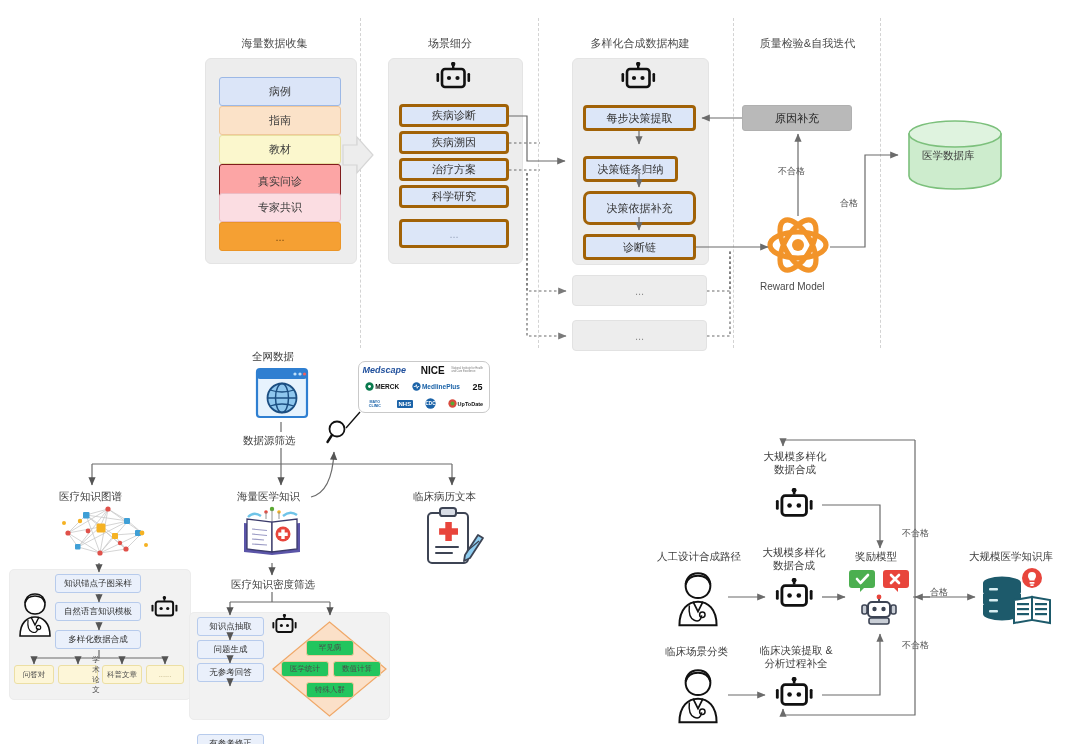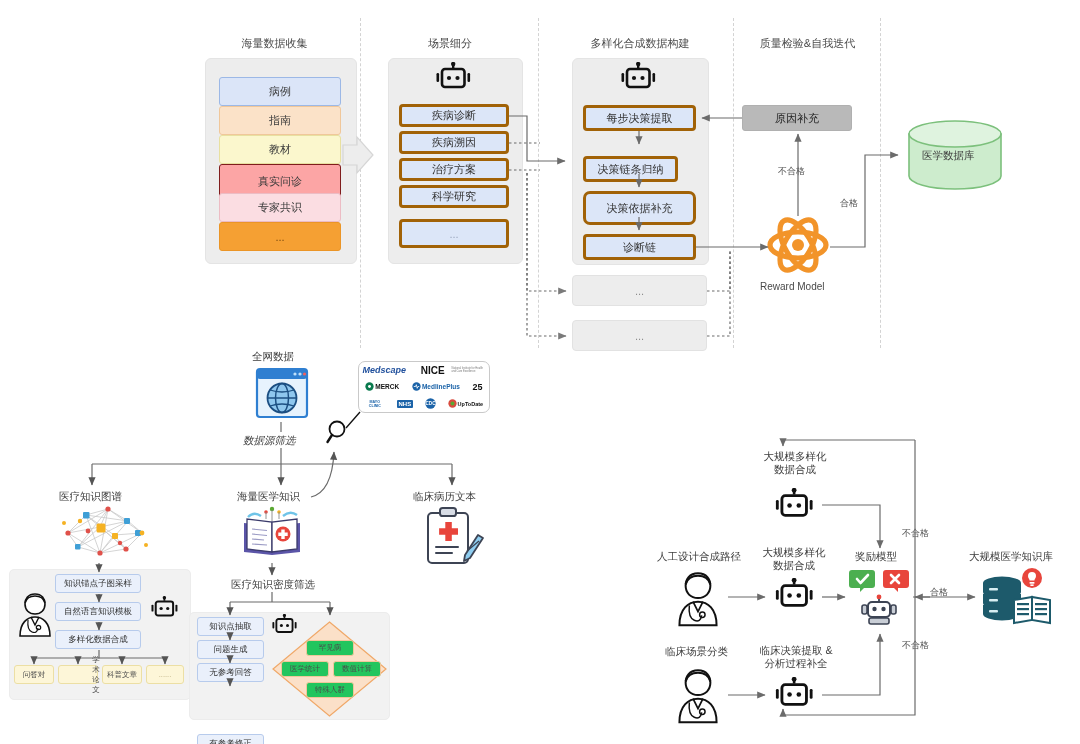--- a/index.html
+++ b/index.html
@@ -125,21 +125,21 @@
     <circle cx="41" cy="8" r="1.6" fill="#bfe0fa"></circle>
       <circle cx="46" cy="8" r="1.6" fill="#bfe0fa"></circle>
       <circle cx="50.5" cy="8" r="1.6" fill="#f06060"></circle>
     <circle cx="28" cy="32" r="14.5" fill="#8fc7ee" stroke="#1c4f82" stroke-width="1.8"></circle>
     <ellipse cx="28" cy="32" rx="6.5" ry="14.5" fill="none" stroke="#1c4f82" stroke-width="1.5"></ellipse>
     <line x1="13.5" y1="32" x2="42.5" y2="32" stroke="#1c4f82" stroke-width="1.5"></line>
     <path d="M16 24 Q28 28 40 24" fill="none" stroke="#1c4f82" stroke-width="1.3"></path>
     <path d="M16 40 Q28 36 40 40" fill="none" stroke="#1c4f82" stroke-width="1.3"></path>
   </svg>
 </div>
-<div class="lbl" style="left:243px;top:434px;font-style:italic;">数据源筛选</div>
+<div class="lbl" style="left:243px;top:434px;">数据源筛选</div>
 
 <div class="abs" style="left:325px;top:418px;width:28px;height:28px;">
   <svg viewBox="0 0 28 28" width="28" height="28">
     <circle cx="12" cy="11" r="7.5" fill="#fff" stroke="#111" stroke-width="1.8"></circle>
     <line x1="7" y1="17" x2="2.5" y2="24" stroke="#111" stroke-width="2.4" stroke-linecap="round"></line>
   </svg>
 </div>
 
 <div class="logo-panel" style="left:358px;top:361px;width:132px;height:52px;">
   <div class="logo-row">

